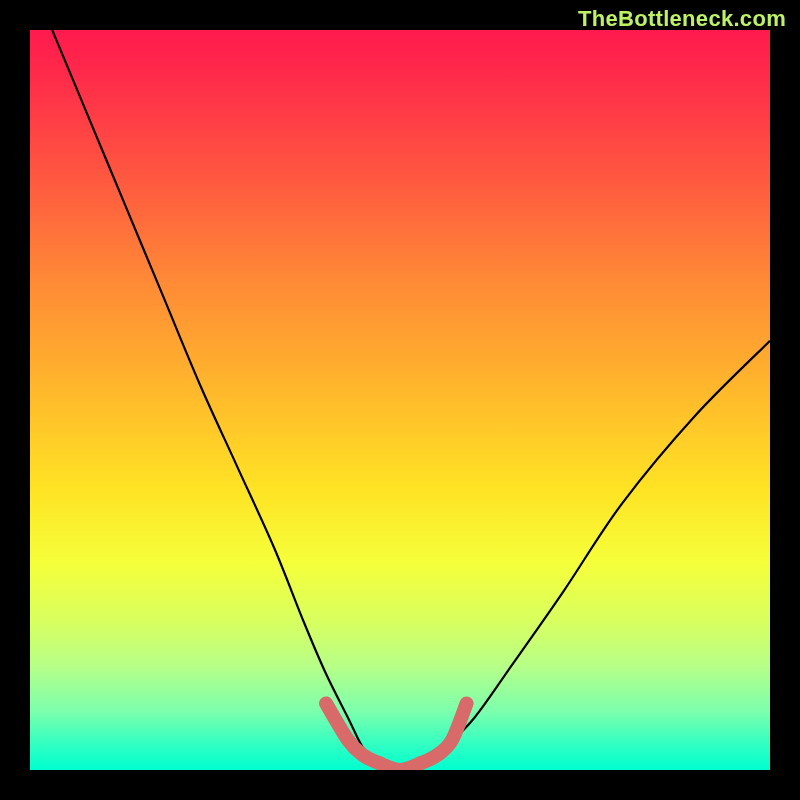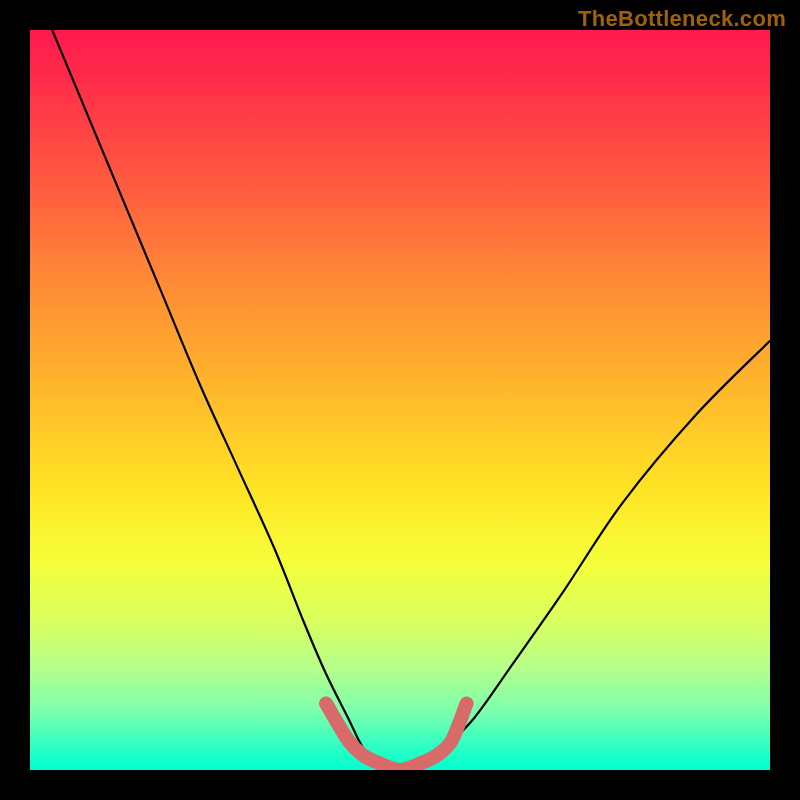--- a/index.html
+++ b/index.html
@@ -37,21 +37,21 @@
       #b6ff88 86%,
       #7dffad 92%,
       #2affc4 97%,
       #00ffd0 100%
     );
   }
   .watermark {
     position: absolute;
     top: 6px;
     right: 14px;
-    color: #a16207;
+    color: #bef264;
     font-size: 22px;
     font-weight: 600;
     letter-spacing: 0.3px;
     user-select: none;
   }
   svg.curves {
     position: absolute;
     left: 0;
     top: 0;
     width: 740px;

